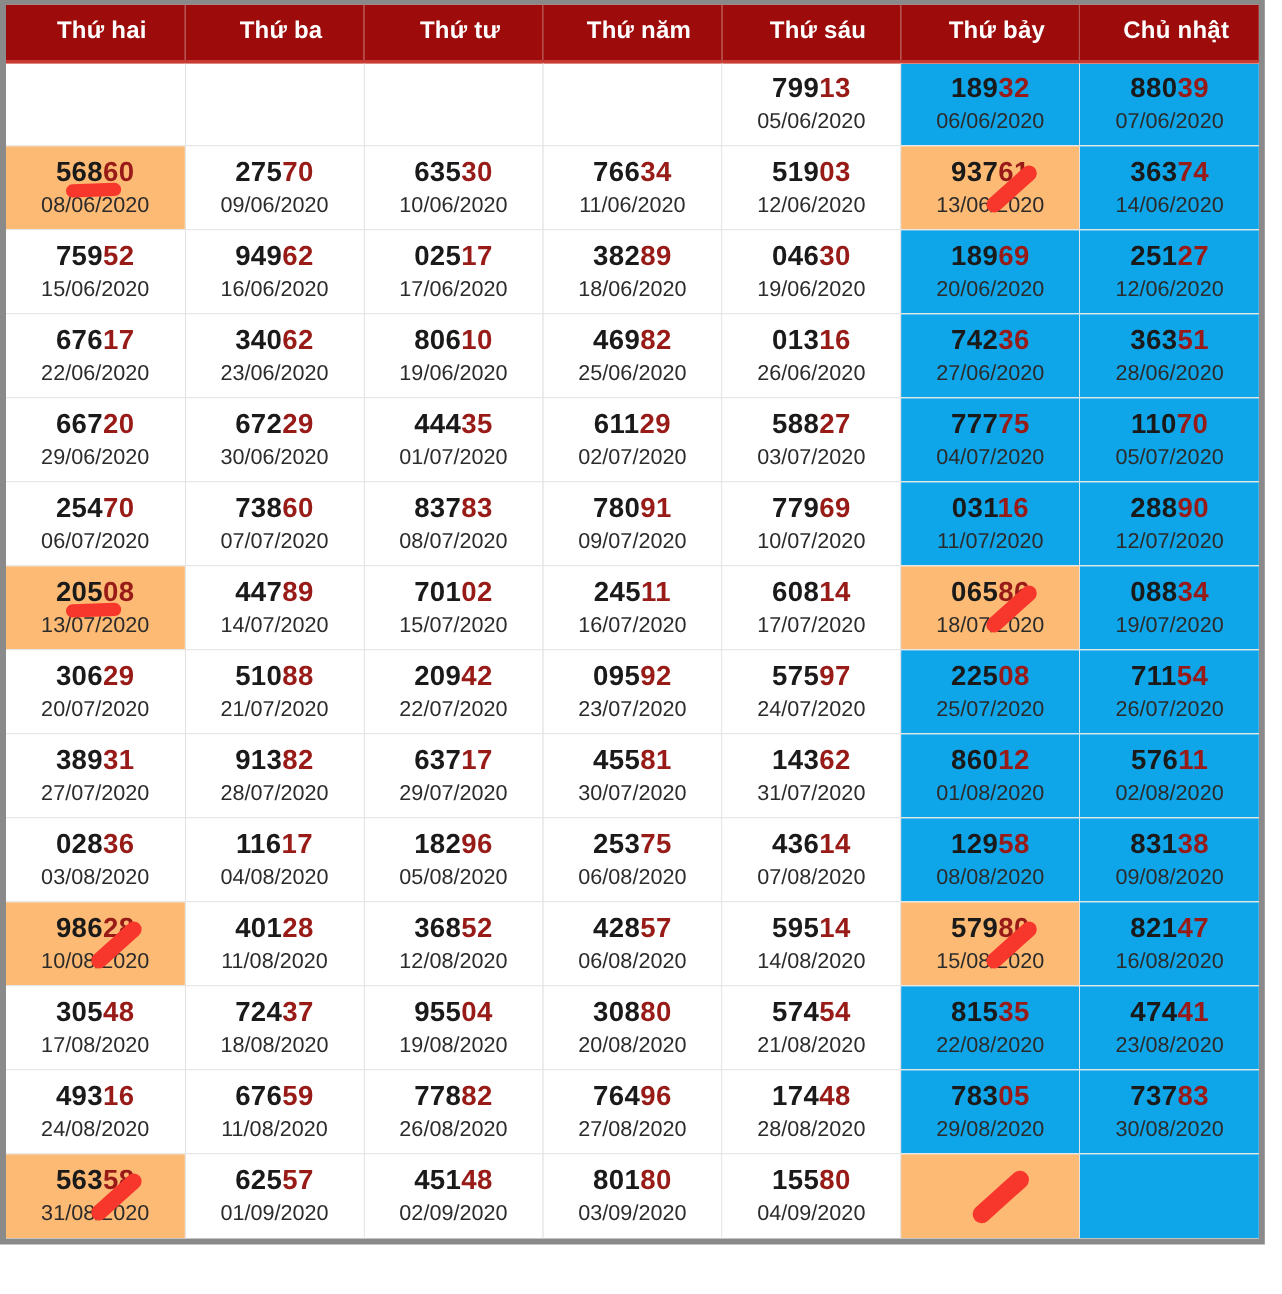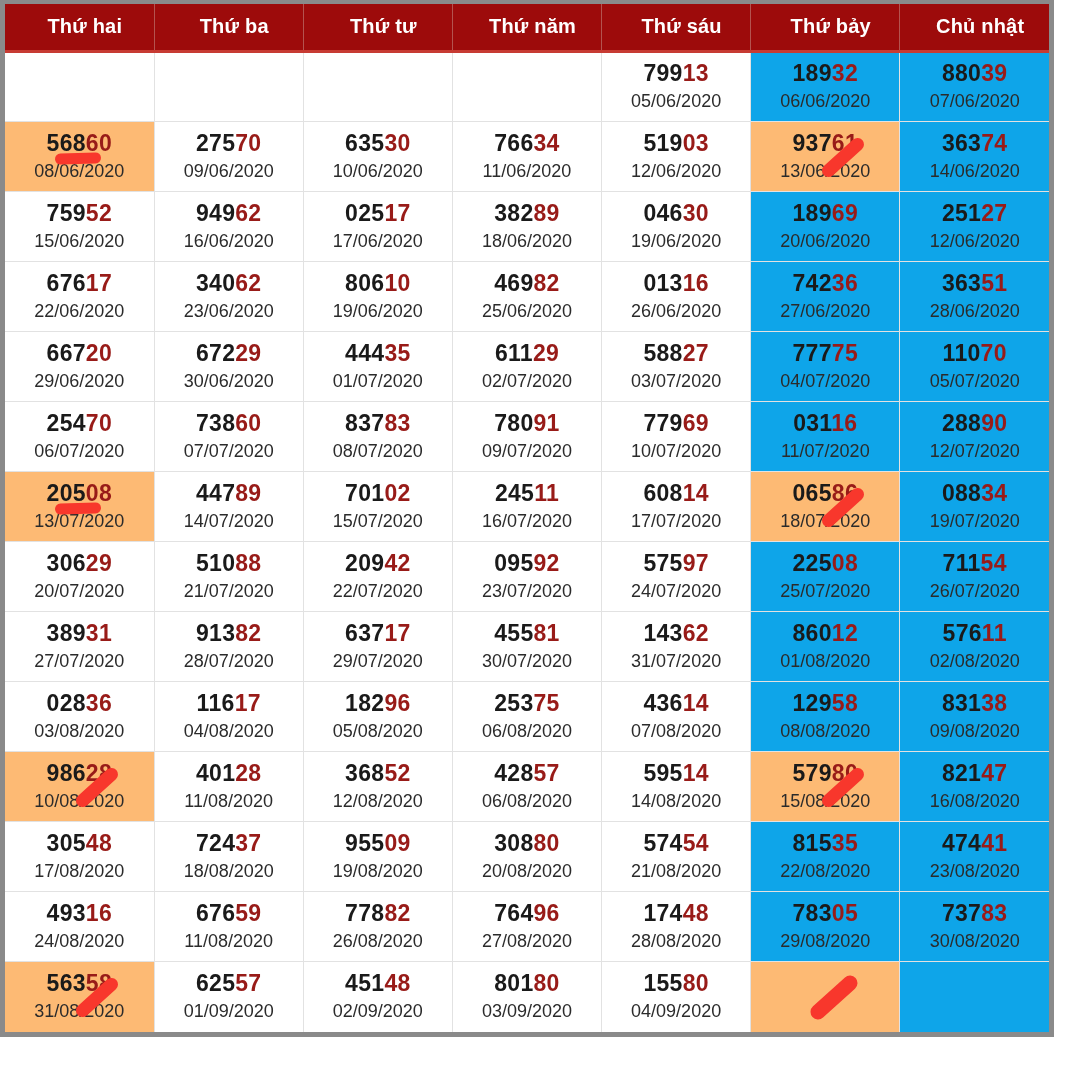--- a/index.html
+++ b/index.html
@@ -474,21 +474,21 @@
           <tr>
             <td>
               <div class="num">305<span class="tail">48</span></div>
               <div class="date">17/08/2020</div>
             </td>
             <td>
               <div class="num">724<span class="tail">37</span></div>
               <div class="date">18/08/2020</div>
             </td>
             <td>
-              <div class="num">955<span class="tail">09</span></div>
+              <div class="num">955<span class="tail">04</span></div>
               <div class="date">19/08/2020</div>
             </td>
             <td>
               <div class="num">308<span class="tail">80</span></div>
               <div class="date">20/08/2020</div>
             </td>
             <td>
               <div class="num">574<span class="tail">54</span></div>
               <div class="date">21/08/2020</div>
             </td>

